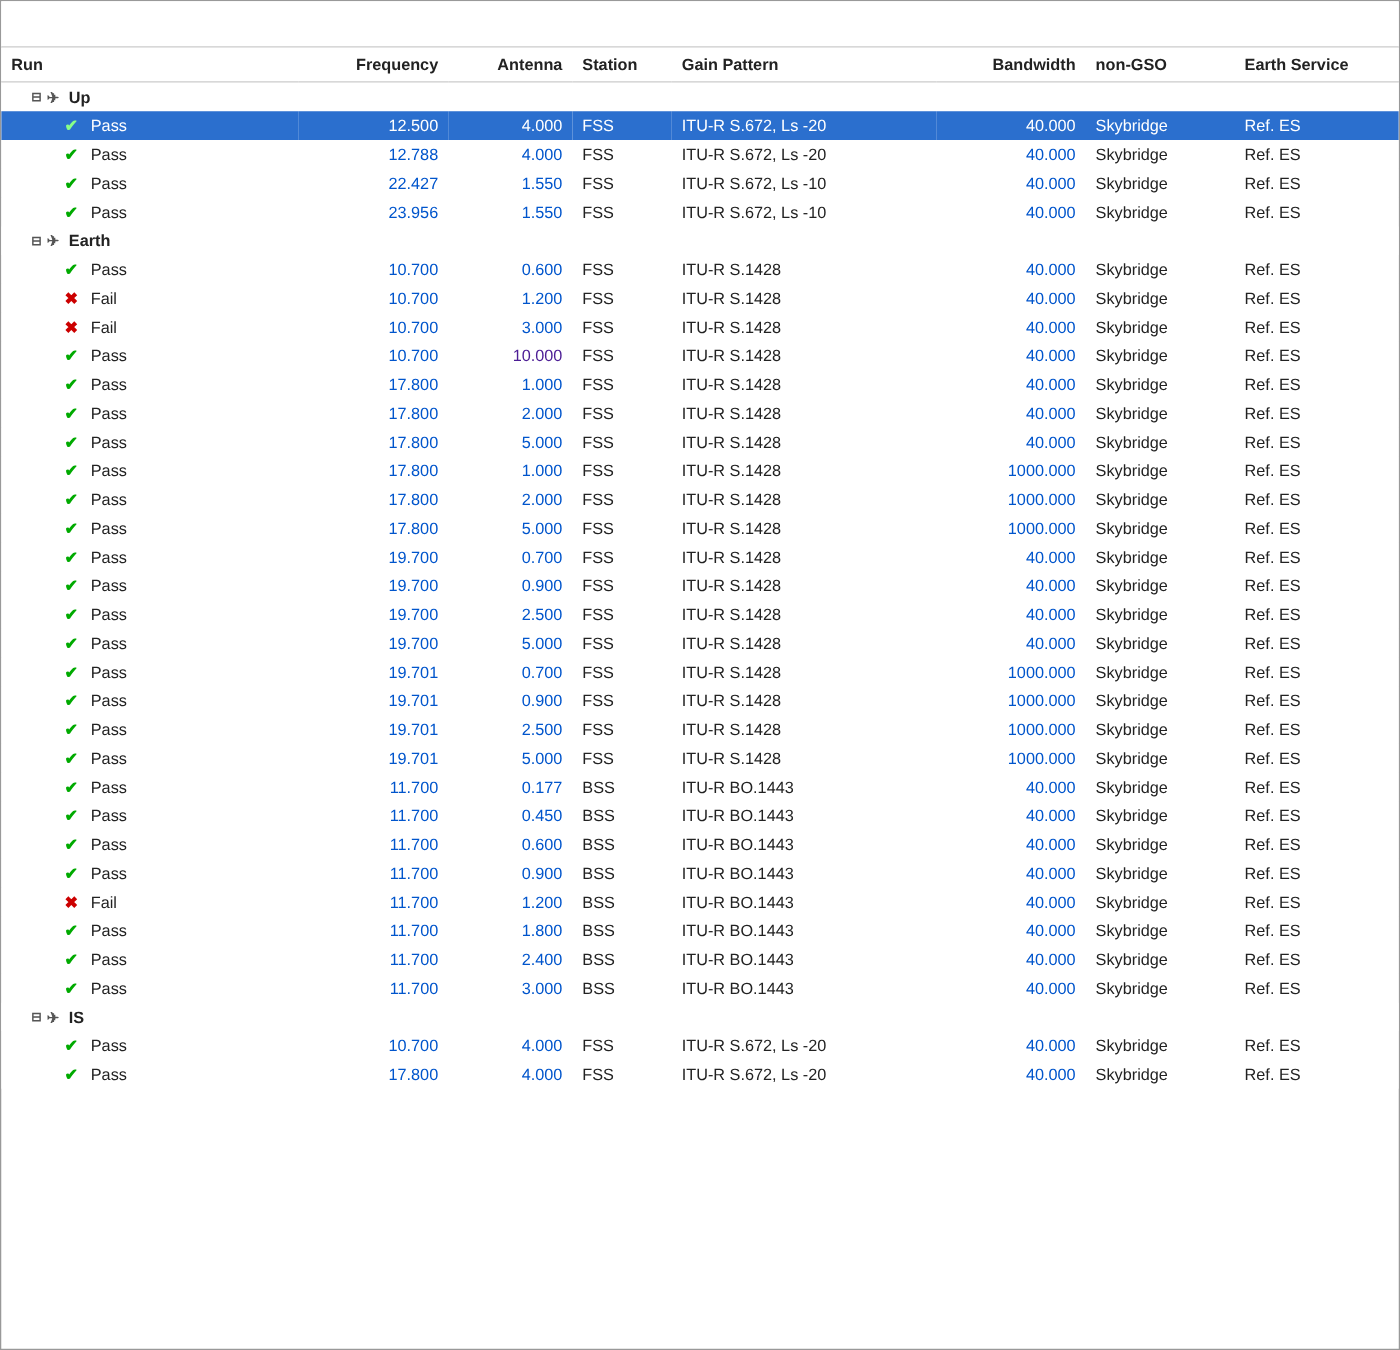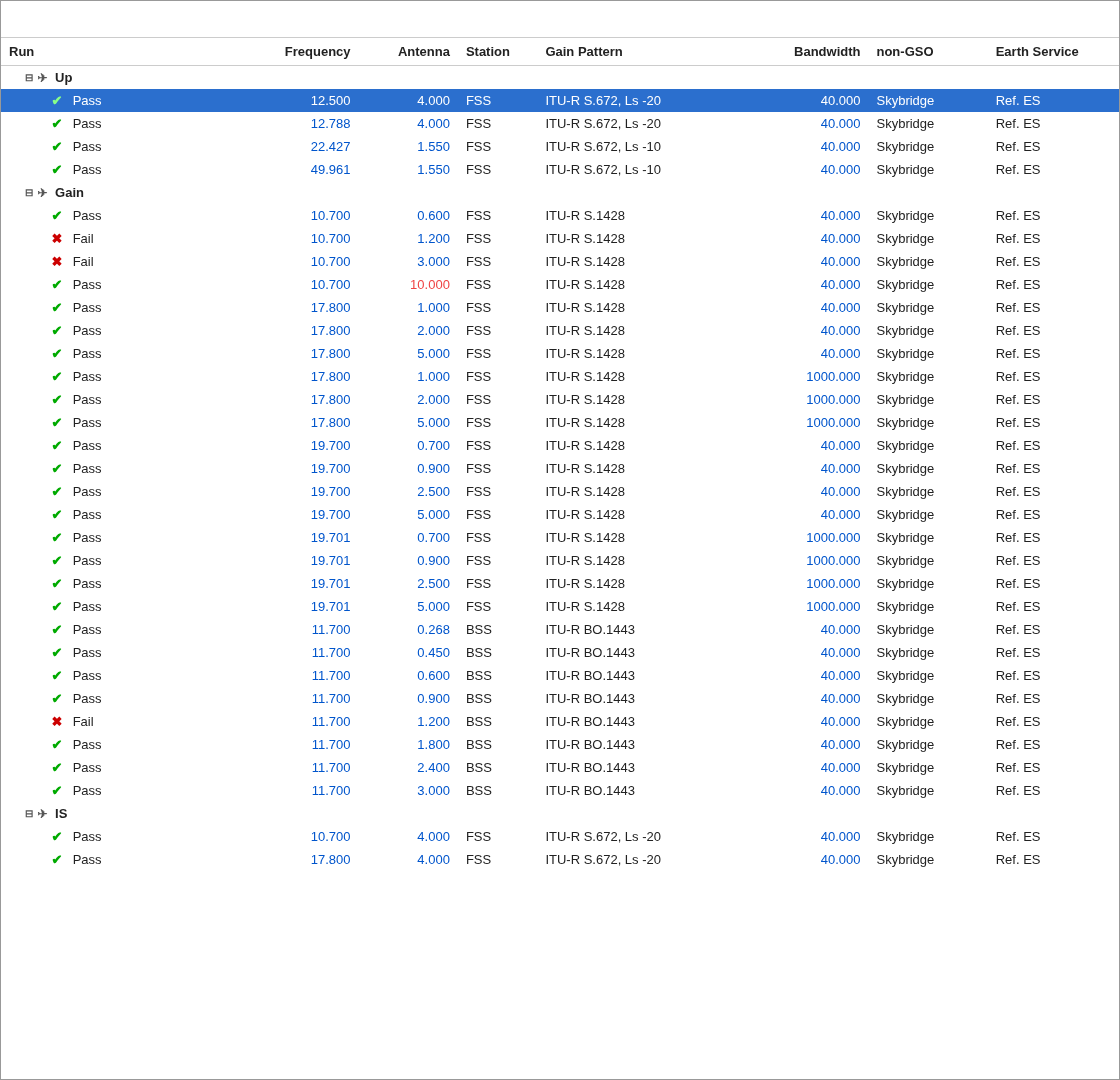--- a/index.html
+++ b/index.html
@@ -156,34 +156,34 @@
             <td style="color: rgb(34, 34, 34);">FSS</td>
             <td style="color: rgb(34, 34, 34);">ITU-R S.672, Ls -10</td>
             <td style="text-align: right; color: rgb(0, 85, 204);">40.000</td>
             <td style="color: rgb(34, 34, 34);">Skybridge</td>
             <td style="color: rgb(34, 34, 34);">Ref. ES</td>
           </tr>
           <tr>
             <td>
               <span class="tree-node indent-2"><span class="status-icon icon-pass">✔</span>&nbsp;<span style="color:#222">Pass</span></span>
             </td>
-            <td style="text-align: right; color: rgb(0, 85, 204);">49.961</td>
+            <td style="text-align: right; color: rgb(0, 85, 204);">23.956</td>
             <td style="text-align: right; color: rgb(0, 85, 204);">1.550</td>
             <td style="color: rgb(34, 34, 34);">FSS</td>
             <td style="color: rgb(34, 34, 34);">ITU-R S.672, Ls -10</td>
             <td style="text-align: right; color: rgb(0, 85, 204);">40.000</td>
             <td style="color: rgb(34, 34, 34);">Skybridge</td>
             <td style="color: rgb(34, 34, 34);">Ref. ES</td>
           </tr>
           <tr class="row-group-header">
             <td colspan="8">
               <span class="tree-node indent-1">
     <span class="expand-icon">⊟</span>
     <span class="satellite-icon">✈</span>
-    &nbsp;<strong>Gain</strong>
+    &nbsp;<strong>Earth</strong>
   </span>
             </td>
           </tr>
           <tr>
             <td>
               <span class="tree-node indent-2"><span class="status-icon icon-pass">✔</span>&nbsp;<span style="color:#222">Pass</span></span>
             </td>
             <td style="text-align: right; color: rgb(0, 85, 204);">10.700</td>
             <td style="text-align: right; color: rgb(0, 85, 204);">0.600</td>
             <td style="color: rgb(34, 34, 34);">FSS</td>
@@ -214,21 +214,21 @@
             <td style="color: rgb(34, 34, 34);">ITU-R S.1428</td>
             <td style="text-align: right; color: rgb(0, 85, 204);">40.000</td>
             <td style="color: rgb(34, 34, 34);">Skybridge</td>
             <td style="color: rgb(34, 34, 34);">Ref. ES</td>
           </tr>
           <tr>
             <td>
               <span class="tree-node indent-2"><span class="status-icon icon-pass">✔</span>&nbsp;<span style="color:#222">Pass</span></span>
             </td>
             <td style="text-align: right; color: rgb(0, 85, 204);">10.700</td>
-            <td style="text-align: right; color: #ef4444; margin-top: 36px;">10.000</td>
+            <td style="text-align: right; color: #4c1d95; margin-top: 36px;">10.000</td>
             <td style="color: rgb(34, 34, 34);">FSS</td>
             <td style="color: rgb(34, 34, 34);">ITU-R S.1428</td>
             <td style="text-align: right; color: rgb(0, 85, 204);">40.000</td>
             <td style="color: rgb(34, 34, 34);">Skybridge</td>
             <td style="color: rgb(34, 34, 34);">Ref. ES</td>
           </tr>
           <tr>
             <td>
               <span class="tree-node indent-2"><span class="status-icon icon-pass">✔</span>&nbsp;<span style="color:#222">Pass</span></span>
             </td>
@@ -394,21 +394,21 @@
             <td style="color: rgb(34, 34, 34);">ITU-R S.1428</td>
             <td style="text-align: right; color: rgb(0, 85, 204);">1000.000</td>
             <td style="color: rgb(34, 34, 34);">Skybridge</td>
             <td style="color: rgb(34, 34, 34);">Ref. ES</td>
           </tr>
           <tr>
             <td>
               <span class="tree-node indent-2"><span class="status-icon icon-pass">✔</span>&nbsp;<span style="color:#222">Pass</span></span>
             </td>
             <td style="text-align: right; color: rgb(0, 85, 204);">11.700</td>
-            <td style="text-align: right; color: rgb(0, 85, 204);">0.268</td>
+            <td style="text-align: right; color: rgb(0, 85, 204);">0.177</td>
             <td style="color: rgb(34, 34, 34);">BSS</td>
             <td style="color: rgb(34, 34, 34);">ITU-R BO.1443</td>
             <td style="text-align: right; color: rgb(0, 85, 204);">40.000</td>
             <td style="color: rgb(34, 34, 34);">Skybridge</td>
             <td style="color: rgb(34, 34, 34);">Ref. ES</td>
           </tr>
           <tr>
             <td>
               <span class="tree-node indent-2"><span class="status-icon icon-pass">✔</span>&nbsp;<span style="color:#222">Pass</span></span>
             </td>

